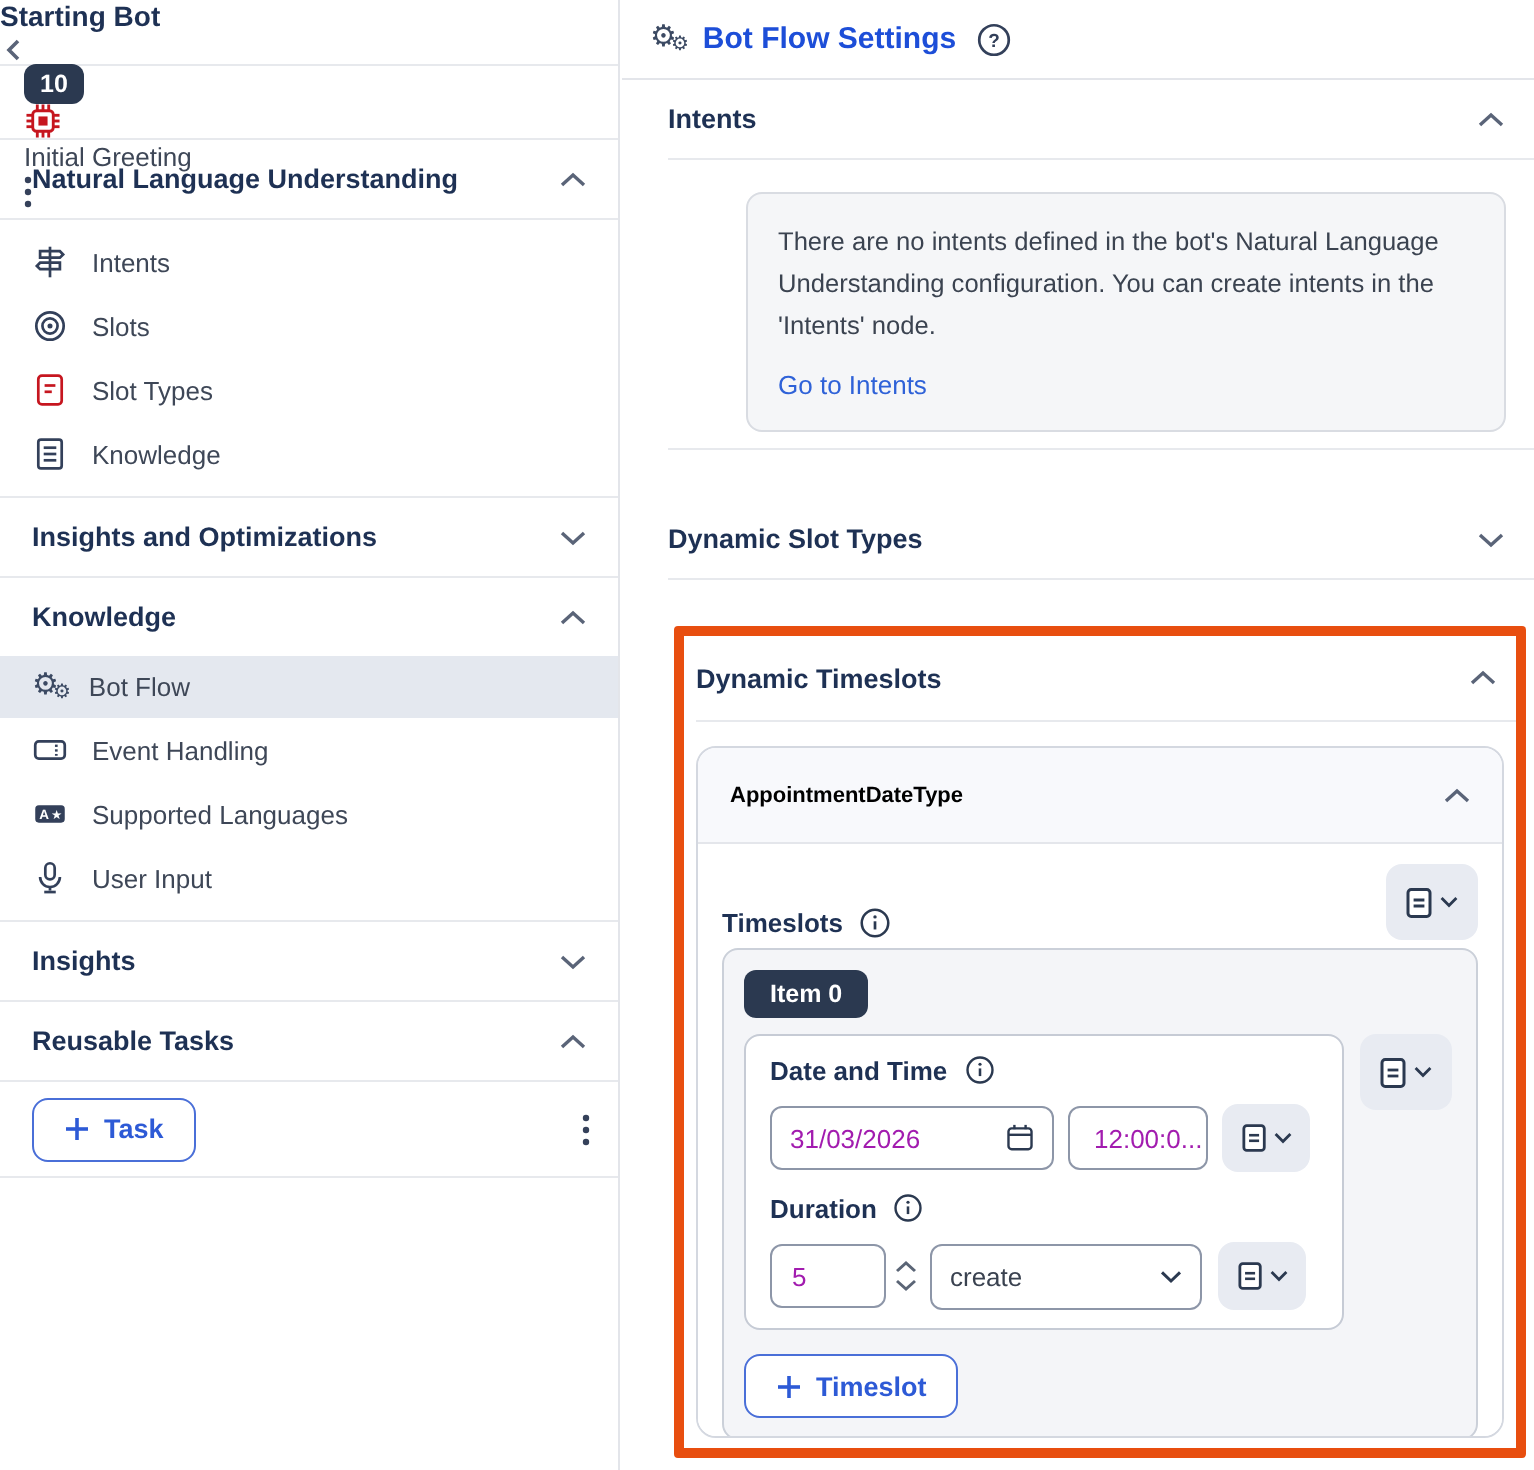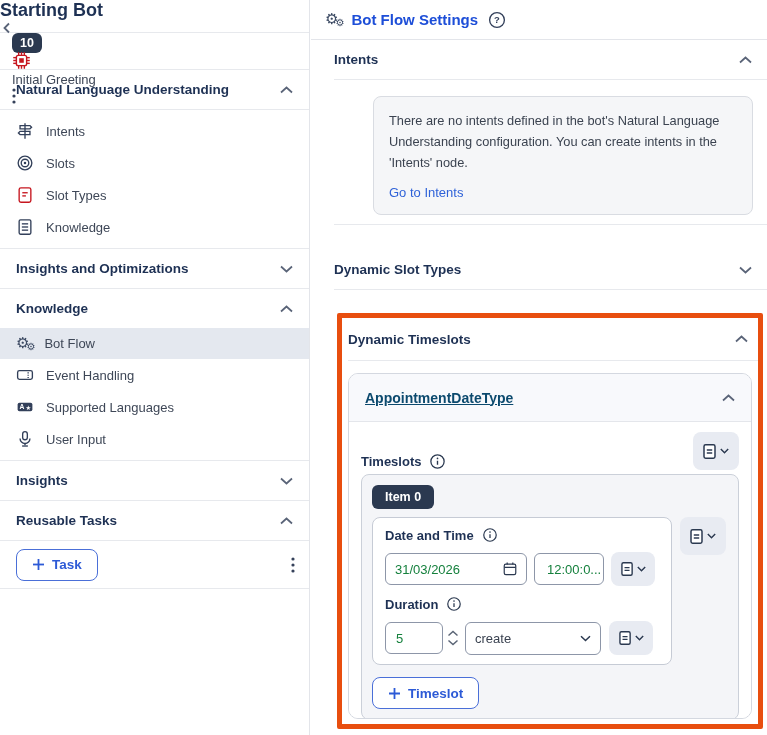--- a/index.html
+++ b/index.html
@@ -2,21 +2,21 @@
 <html><head>
 <meta charset="utf-8">
 <style>
   * { margin:0; padding:0; box-sizing:border-box; }
   html,body { width:767px; height:735px; background:#fff; font-family:"Liberation Sans",sans-serif; color:#3E4757; overflow:hidden; }
   .app { position:relative; width:767px; height:735px; }
 
   
   .sidebar { position:absolute; left:0; top:0; width:310px; height:735px; background:#fff; border-right:1px solid #E3E5EA; }
   .sb-title { height:33px; justify-content:space-between; border-bottom:1px solid #E7E9ED; }
-  .sb-title span { font-size:18px; font-weight:bold; color:#1E3154; }
+  .sb-title span { font-size:14px; font-weight:bold; color:#1E3154; }
   .sb-node { height:37px; border-bottom:1px solid #E7E9ED; padding:0 10px 0 12px; gap:8px; cursor:pointer; }
   .node-badge { background:#2B3950; color:#fff; font-size:12.5px; font-weight:bold; border-radius:6px; padding:3px 8px; }
   .sb-node .lbl { font-size:13px; color:#3E4757; flex:1; }
   .sb-section { height:40px; display:flex; align-items:center; justify-content:space-between; padding:0 16px; border-bottom:1px solid #E7E9ED; cursor:pointer; }
   .sb-section.noline { border-bottom:none; }
   .sb-section span { font-size:13.5px; font-weight:bold; color:#1E3154; }
   .sb-items { padding:5px 0; border-bottom:1px solid #E7E9ED; }
   .sb-items.nopad { padding-top:0; }
   .sb-item { height:32px; display:flex; align-items:center; gap:12px; padding:0 16px; font-size:13px; color:#3E4757; cursor:pointer; }
   .sb-item.selected { background:#E4E8EF; height:31px; }
@@ -34,34 +34,34 @@
   .info-box p { font-size:12.8px; line-height:1.65; color:#3B4350; }
   .info-box a { display:inline-block; margin-top:12px; font-size:13px; color:#2F62D8; text-decoration:none; cursor:pointer; }
 
   .orange-box { position:absolute; top:313px; left:26px; right:4px; bottom:6px; border:5px solid #E84E0F; border-radius:2px; background:#fff; }
   .dts-head { height:42px; display:flex; align-items:center; justify-content:space-between; padding:0 10px 0 6px; cursor:pointer; }
   .dts-head span { font-size:13.5px; font-weight:bold; color:#1E3154; }
   .dts-divider { height:1px; margin-left:6px; background:#E7E9ED; }
 
   .adt-card { margin:12px 6px 0 6px; height:346px; border:1px solid #D4D8E0; border-radius:10px; display:flex; flex-direction:column; background:#fff; overflow:hidden; }
   .adt-head { height:48px; flex:none; display:flex; align-items:center; justify-content:space-between; padding:0 16px; background:#F8F9FC; border-bottom:1px solid #E4E6EB; cursor:pointer; }
-  .adt-head span { font-size:14px; font-weight:bold; color:#0c4a6e;text-decoration:underline; }
+  .adt-head span { font-size:11px; font-weight:bold; color:#000000; }
   .adt-body { flex:1; background:#fff; padding:10px 12px; }
 
   .ts-row { height:38px; display:flex; align-items:flex-end; justify-content:space-between; }
   .f-label { display:flex; align-items:center; gap:8px; font-size:13px; font-weight:bold; color:#1E3154; }
   .doc-btn { width:46px; height:38px; background:#E8EBF2; border:none; border-radius:8px; display:inline-flex; align-items:center; justify-content:center; gap:3px; cursor:pointer; flex:none; }
   .doc-btn.sm { width:44px; height:34px; }
 
   .item-container { margin-top:4px; border:1px solid #CBD0D9; background:#F4F5F8; border-radius:8px; padding:10px; }
   .item-badge { display:inline-block; background:#2B3950; color:#fff; font-size:12.5px; font-weight:bold; border-radius:6px; padding:5px 13px; height:24px; line-height:14px; }
   .dt-row { margin-top:8px; display:flex; align-items:flex-start; gap:8px; }
   .dt-card { width:300px; background:#fff; border:1px solid #C6CBD5; border-radius:8px; padding:9px 12px; flex:none; }
   .inp-row { display:flex; align-items:center; }
-  .fake-input { height:32px; border:1px solid #8D96A8; border-radius:6px; background:#fff; display:flex; align-items:center; font-size:13px; color:#15803d; cursor:text; }
+  .fake-input { height:32px; border:1px solid #8D96A8; border-radius:6px; background:#fff; display:flex; align-items:center; font-size:13px; color:#a21caf; cursor:text; }
   .date-input { width:142px; justify-content:space-between; padding:0 8px 0 9px; margin-right:7px; }
   .time-input { width:70px; padding:0 12px; margin-right:7px; }
   .num-input { width:58px; padding:0 10px; }
   .stepper { display:flex; flex-direction:column; justify-content:center; gap:2px; margin:0 6px 0 4px; cursor:pointer; }
   .fake-select { width:136px; height:33px; border:1px solid #8D96A8; border-radius:6px; background:#fff; display:flex; align-items:center; justify-content:space-between; padding:0 9px; font-size:13px; color:#3A4250; margin-right:8px; cursor:pointer; }
   .mt { margin-top:9px; }
   .mt2 { margin-top:10px; }
   .add-btn { margin-top:12px; display:inline-flex; align-items:center; gap:7px; height:32px; padding:0 15px; border:1px solid #4A6FD8; border-radius:8px; background:#fff; color:#2D5AD6; font-size:13.5px; font-weight:bold; cursor:pointer; font-family:inherit; }
 
   .gear-glyph { font-size:15px; color:#3C4A63; line-height:1; letter-spacing:-3px; }

